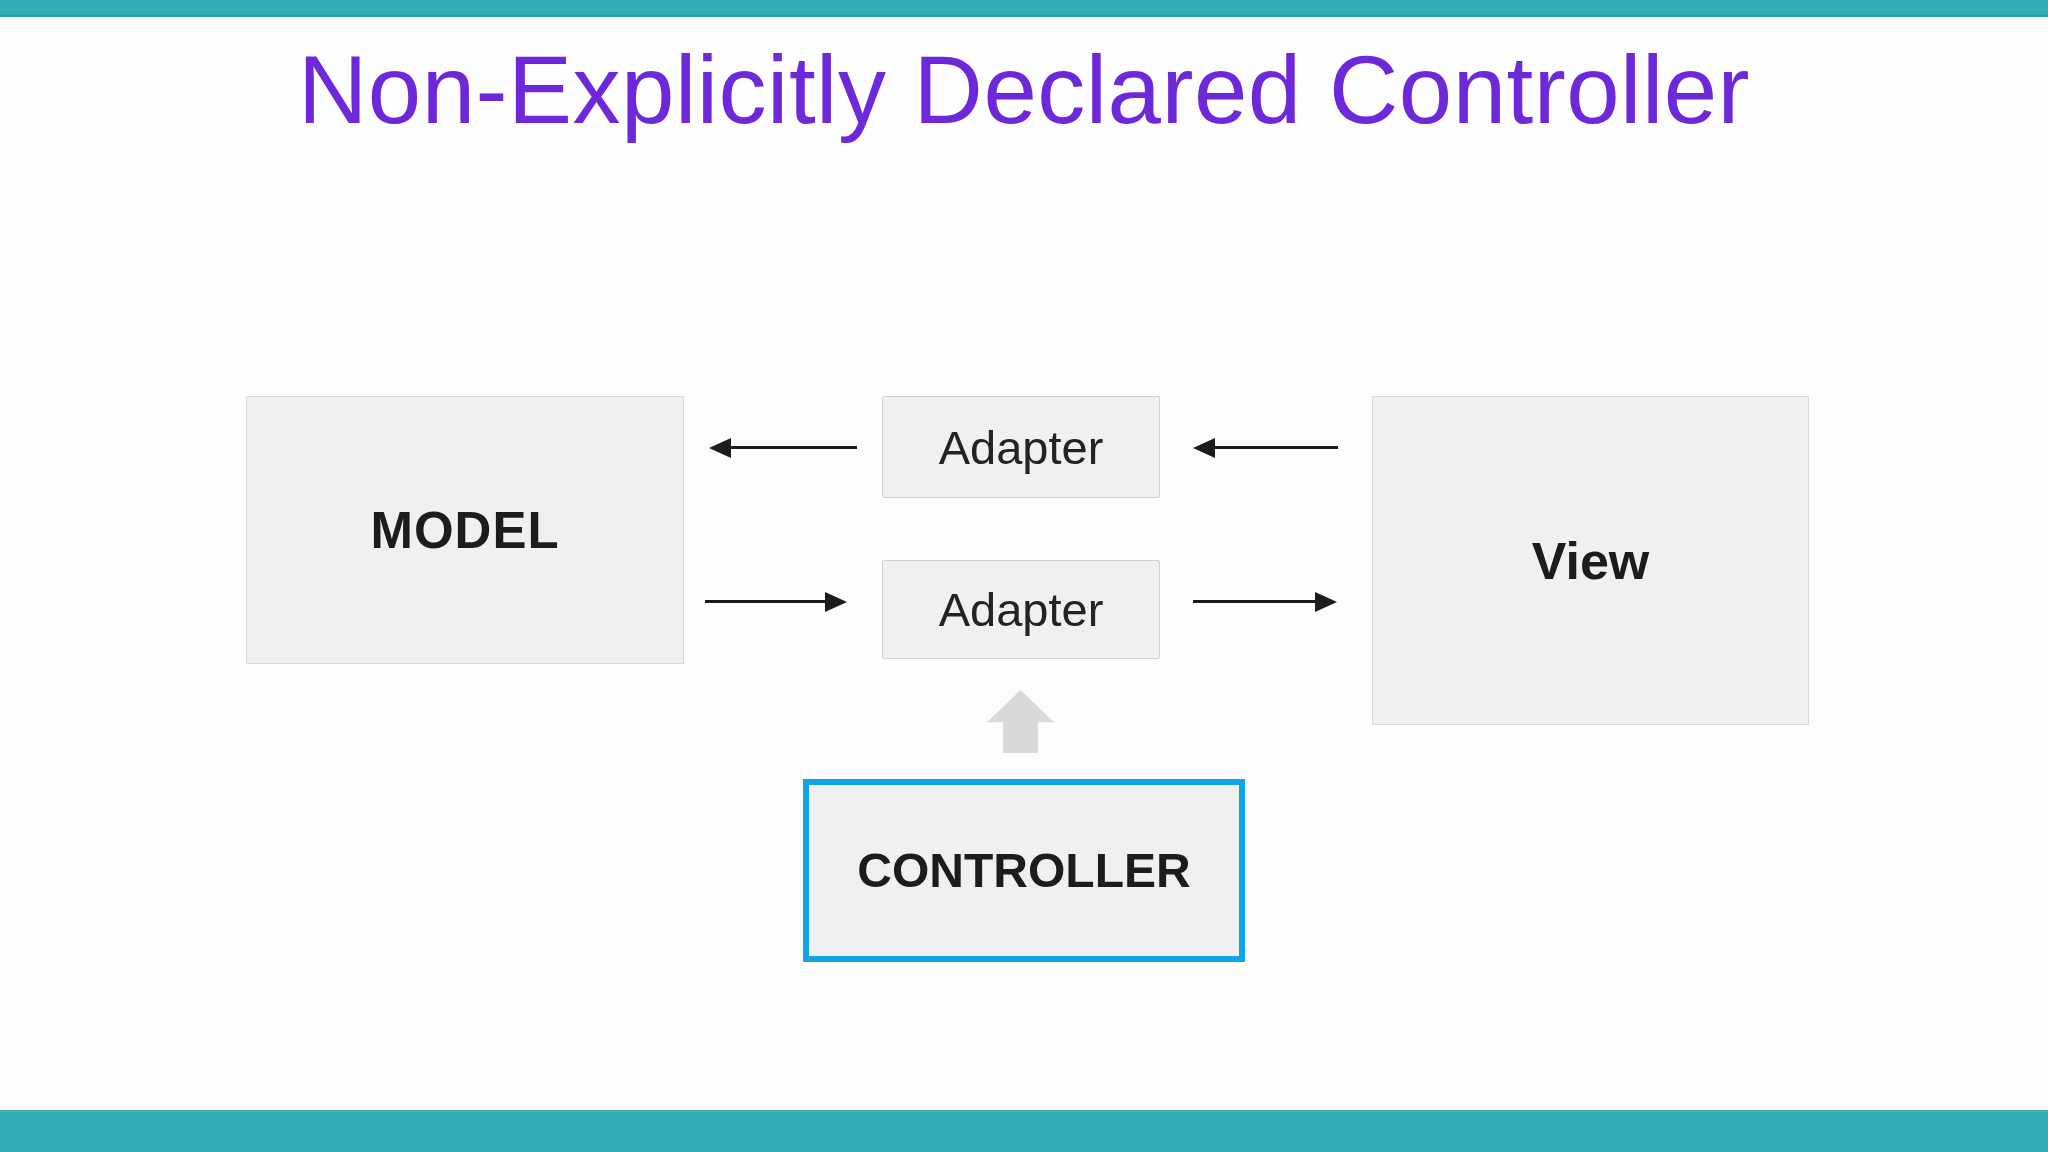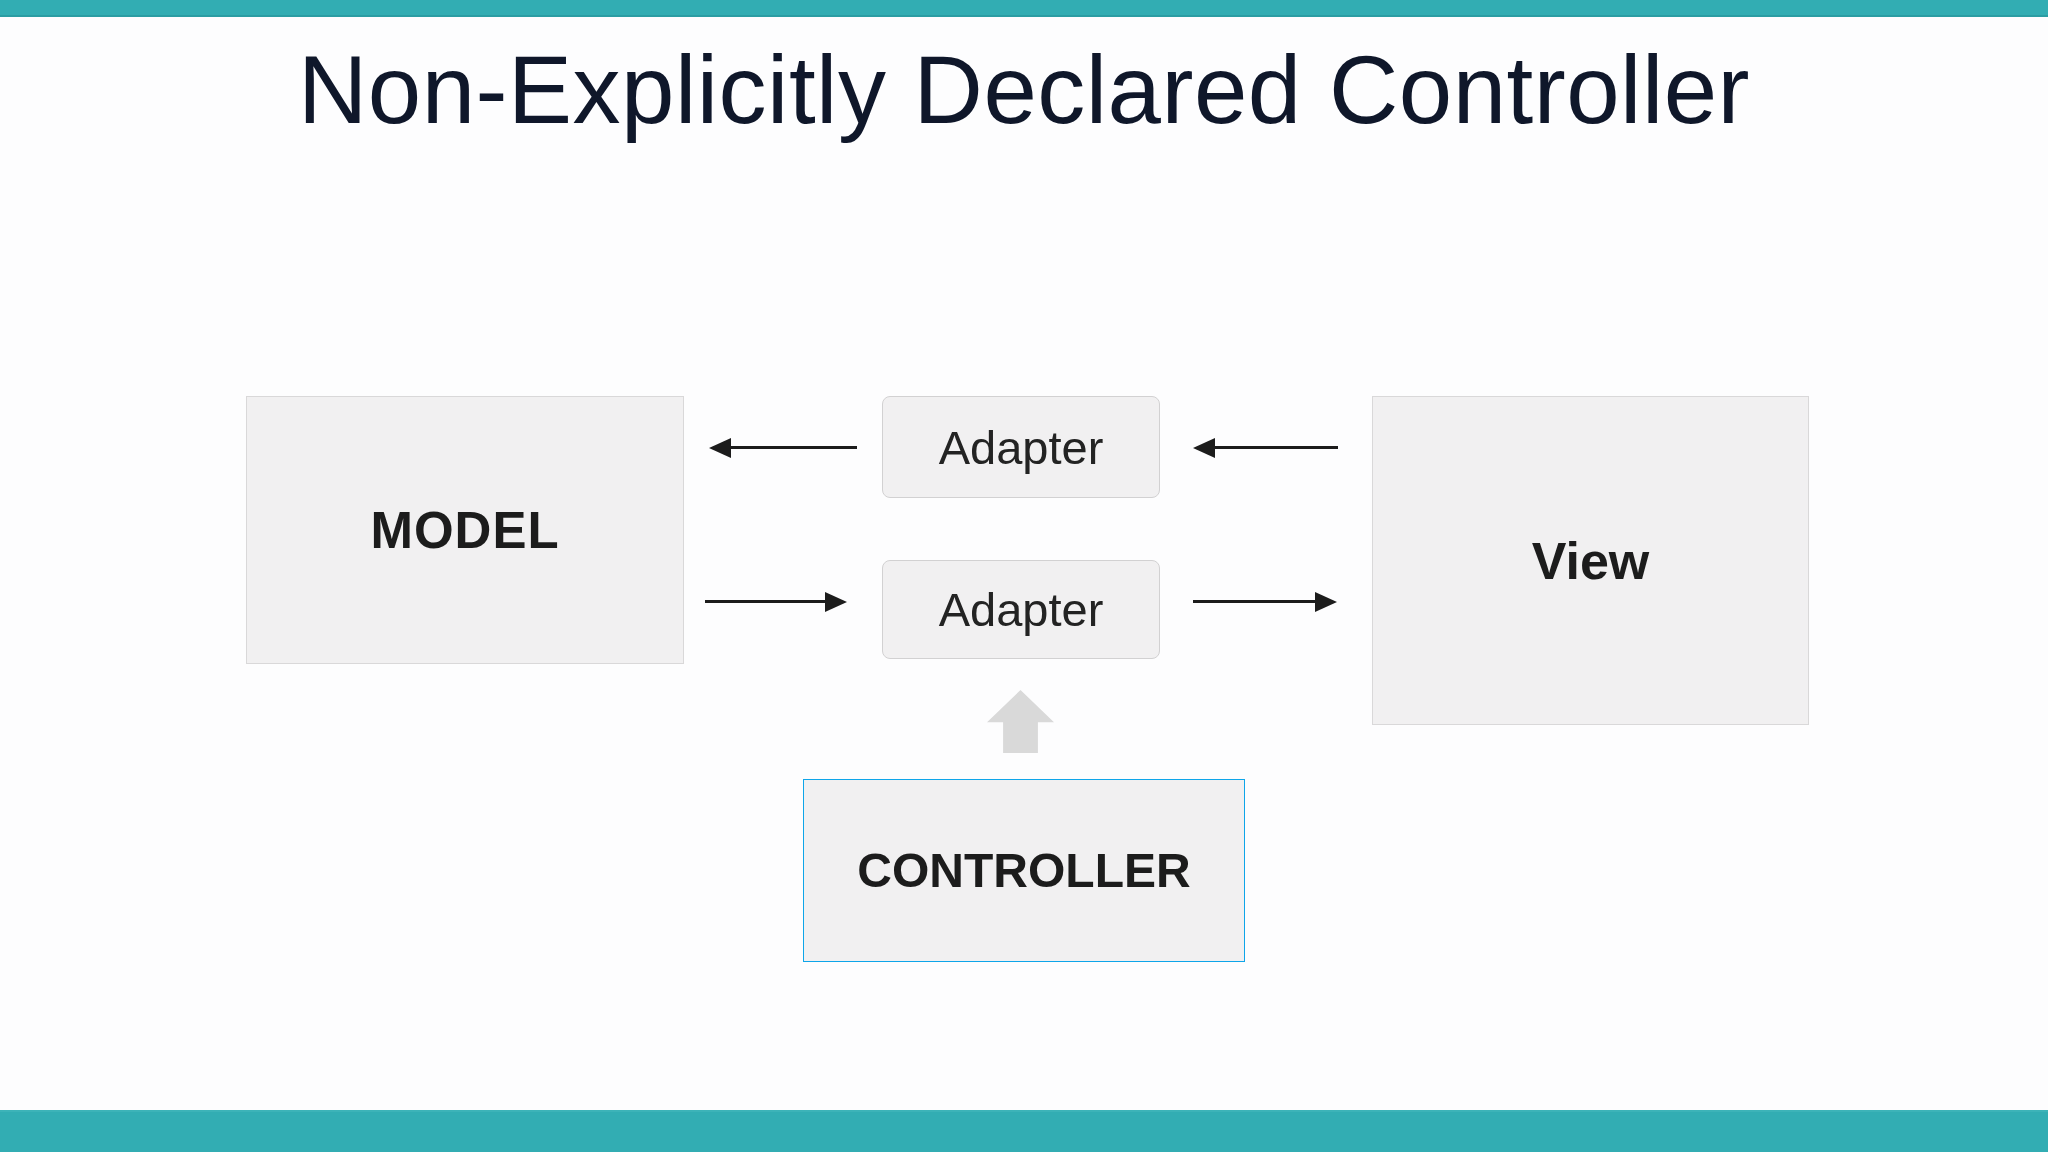--- a/index.html
+++ b/index.html
@@ -39,21 +39,21 @@
   .title {
     position: absolute;
     top: 38px;
     left: 0;
     width: 100%;
     margin: 0;
     text-align: center;
     font-size: 96px;
     font-weight: 400;
     letter-spacing: 0.5px;
-    color: #0f172a;
+    color: #6d28d9;
     line-height: 1.08;
   }
 
   
   .box {
     position: absolute;
     background: #f1f0f1;
     border: 1px solid #d9d8d9;
     display: flex;
     align-items: center;
@@ -73,35 +73,35 @@
     left: 1372px; top: 396px;
     width: 437px; height: 329px;
   }
   .box-view .label {
     font-weight: 700;
     font-size: 52px;
   }
   .box-adapter {
     left: 882px;
     width: 278px; height: 102px;
-    border-radius: 8px;
+    border-radius: 2px;
     border: 1px solid #d2d1d2;
   }
   .box-adapter.adapter-top { top: 396px; }
   .box-adapter.adapter-bottom { top: 560px; height: 99px; }
   .box-adapter .label {
     font-weight: 400;
     font-size: 47px;
     color: #232323;
   }
   .box-controller {
     left: 803px; top: 779px;
     width: 442px; height: 183px;
     flex-direction: column;
-    border: 1px solid #0ea5e9;
+    border: 6px solid #0ea5e9;
   }
   .box-controller .line1 {
     font-weight: 700;
     font-size: 48px;
     line-height: 1.28;
   }
   .box-controller .line2 {
     font-weight: 400;
     font-size: 48px;
     line-height: 1.28;

